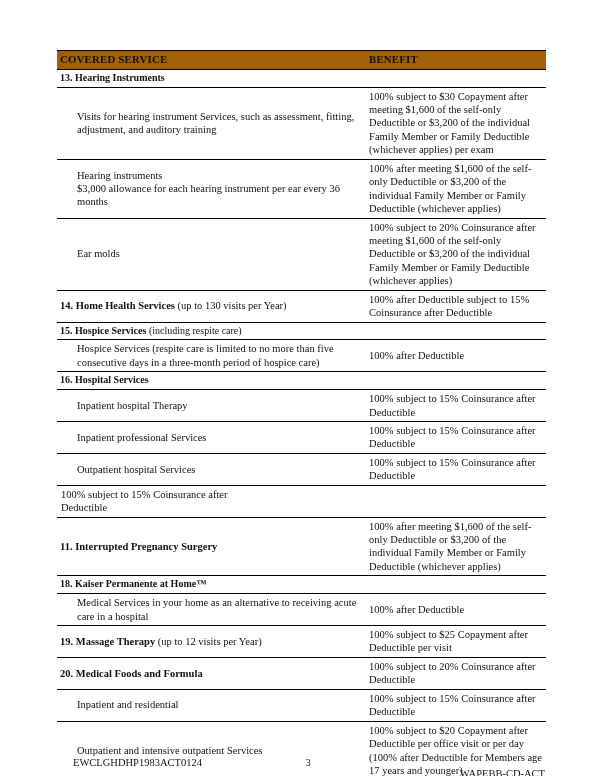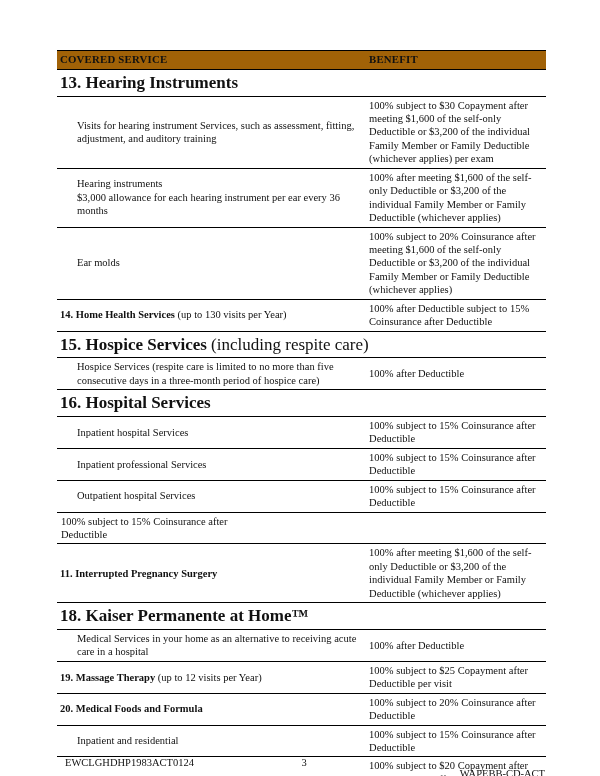--- a/index.html
+++ b/index.html
@@ -11,25 +11,25 @@
   .doc-table{
     position:absolute;left:57px;top:50px;width:489px;
     border-top:1px solid #000;font-size:10.5px;line-height:1.28;
   }
   .trow{display:flex;border-bottom:1px solid #000;align-items:center;min-height:16px;}
   .thead{background:#a16207;font-weight:bold;font-size:10.8px;letter-spacing:.2px;}
   .cell{padding:2px 4px 2px 3px;box-sizing:border-box;}
   .svc{width:63%;}
   .svc.indent{padding-left:20px;}
   .ben{width:37%;padding-left:4px;}
-  .section .full{width:100%;font-size:17px;padding:2px 3px;}
+  .section .full{width:100%;font-size:10px;padding:2px 3px;}
   .thead .svc{width:63%;}
   .thead .ben{width:37%;}
   b{font-weight:bold;}
-  .footer{position:absolute;left:8px;right:0;top:757px;font-size:10.5px;}
+  .footer{position:absolute;left:16px;right:0;top:757px;font-size:10.5px;}
   .f-left{position:absolute;left:57px;}
   .f-center{display:block;text-align:center;}
   .f-right{position:absolute;right:55px;}
 </style>
 </head>
 <body>
 
 <div class="doc-table">
   <div class="trow thead">
     <div class="cell svc">COVERED SERVICE</div>
@@ -59,21 +59,21 @@
         <div class="cell full"><b>15. Hospice Services </b>(including respite care)</div>
       </div>
       <div class="trow">
         <div class="cell svc indent">Hospice Services (respite care is limited to no more than five consecutive days in a three-month period of hospice care)</div>
         <div class="cell ben">100% after Deductible</div>
       </div>
       <div class="trow section">
         <div class="cell full"><b>16. Hospital Services</b></div>
       </div>
       <div class="trow">
-        <div class="cell svc indent">Inpatient hospital Services</div>
+        <div class="cell svc indent">Inpatient hospital Therapy</div>
         <div class="cell ben">100% subject to 15% Coinsurance after Deductible</div>
       </div>
       <div class="trow">
         <div class="cell svc indent">Inpatient professional Services</div>
         <div class="cell ben">100% subject to 15% Coinsurance after Deductible</div>
       </div>
       <div class="trow">
         <div class="cell svc indent">Outpatient hospital Services</div>
         <div class="cell ben">100% subject to 15% Coinsurance after Deductible</div>
       </div>

